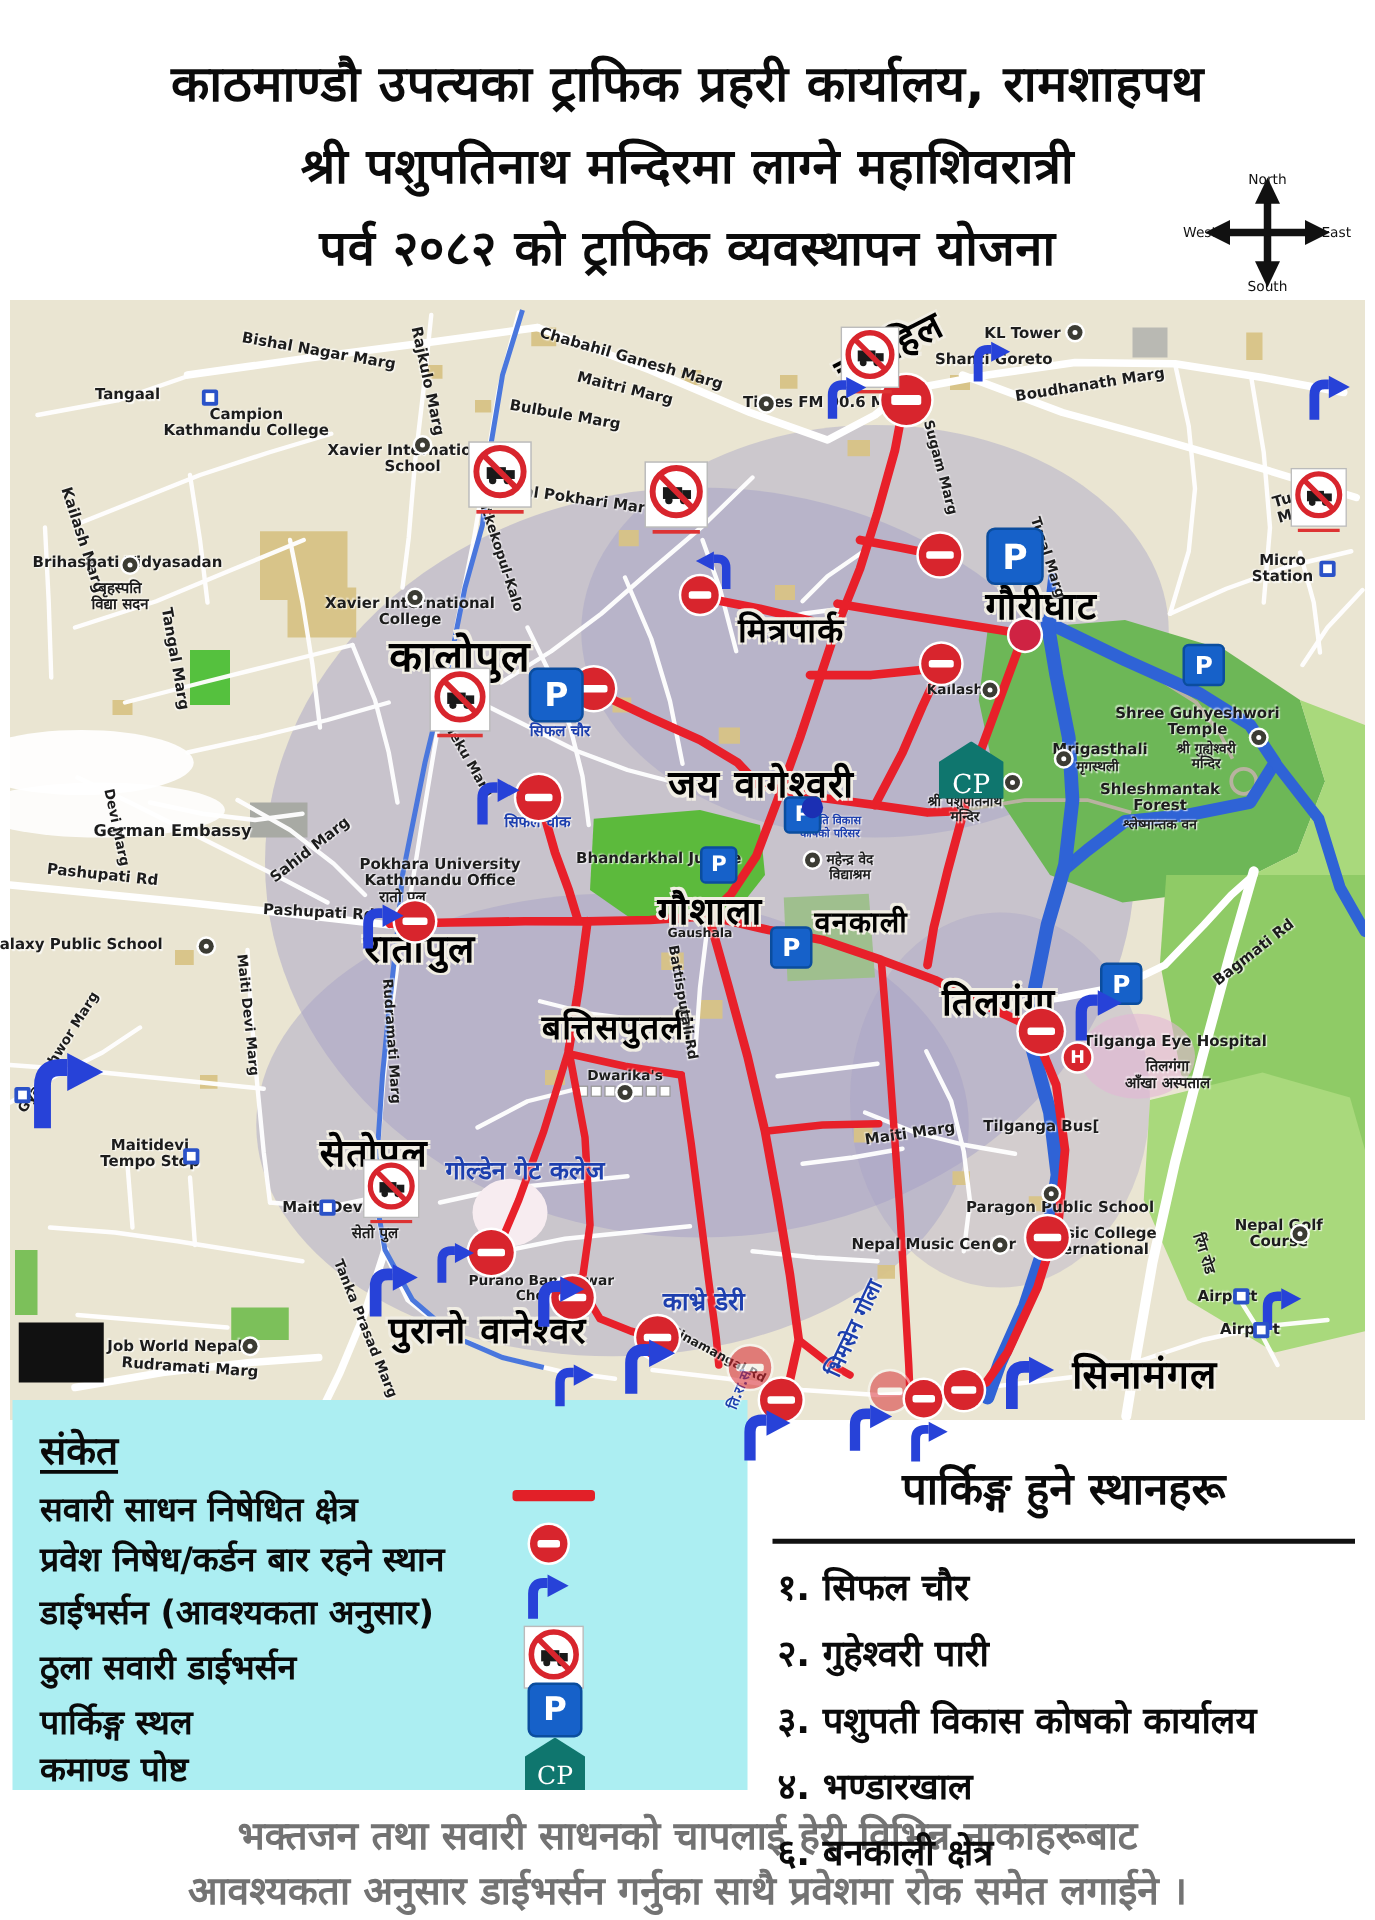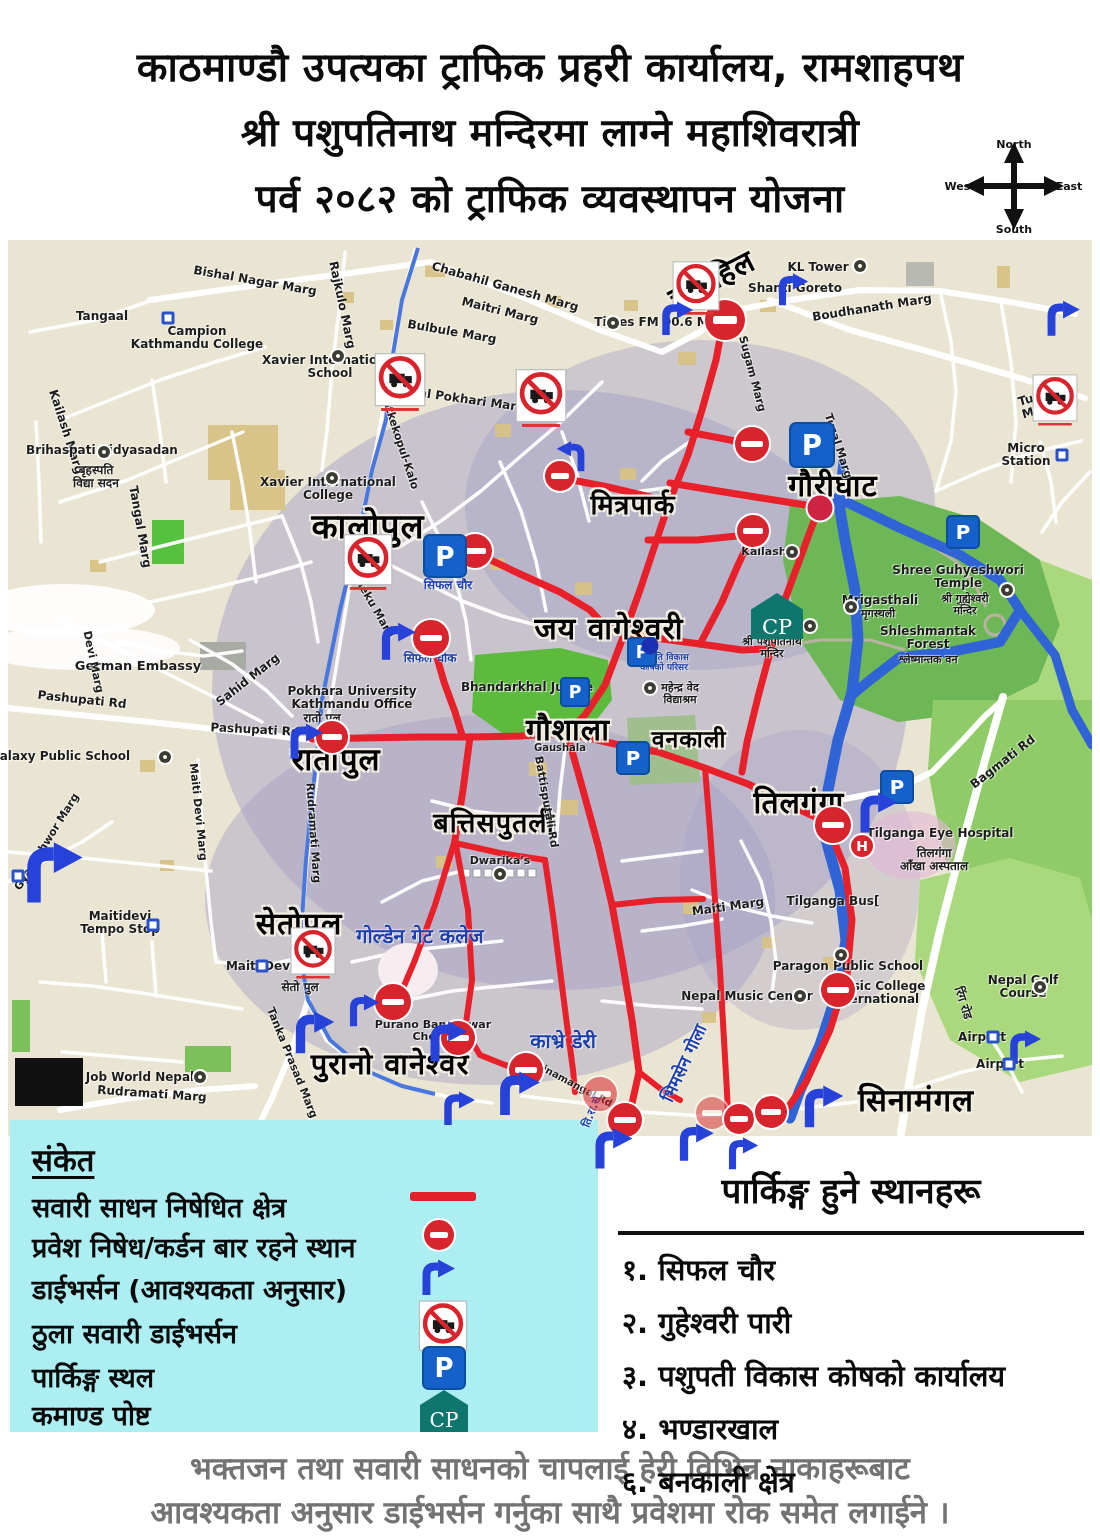--- a/index.html
+++ b/index.html
@@ -6,21 +6,21 @@
   body{width:1100px;height:1536px;position:relative;overflow:hidden;
        font-family:"DejaVu Sans","Liberation Sans",sans-serif;}
   
   .title-line{position:absolute;left:0;width:100%;text-align:center;font-weight:700;
               color:#0b0b0b;letter-spacing:.5px;}
   #t1{top:38px;font-size:40px;}
   #t2{top:104px;font-size:39px;}
   #t3{top:170px;font-size:39px;}
   .compass{position:absolute;left:948px;top:136px;width:132px;height:100px;}
   .compass svg{position:absolute;inset:0;}
-  .compass .cl{position:absolute;font-size:11px;font-weight:700;color:#111;
+  .compass .cl{position:absolute;font-size:11px;font-weight:400;color:#111;
                transform:translate(-50%,-50%);}
   
   .map-frame{position:absolute;left:8px;top:240px;width:1084px;height:896px;
              background:#eae5d2;overflow:hidden;}
   .map-frame svg{position:absolute;left:0;top:0;}
   .overlay{position:absolute;inset:0;z-index:6;pointer-events:none;}
   .map-label{position:absolute;font-weight:700;color:#1c1c1c;white-space:pre-line;
              text-align:center;line-height:1.08;
              text-shadow:1px 1px 1px rgba(255,255,255,.85),-1px -1px 1px rgba(255,255,255,.6);}
   .map-label.big{color:#000;letter-spacing:1px;

